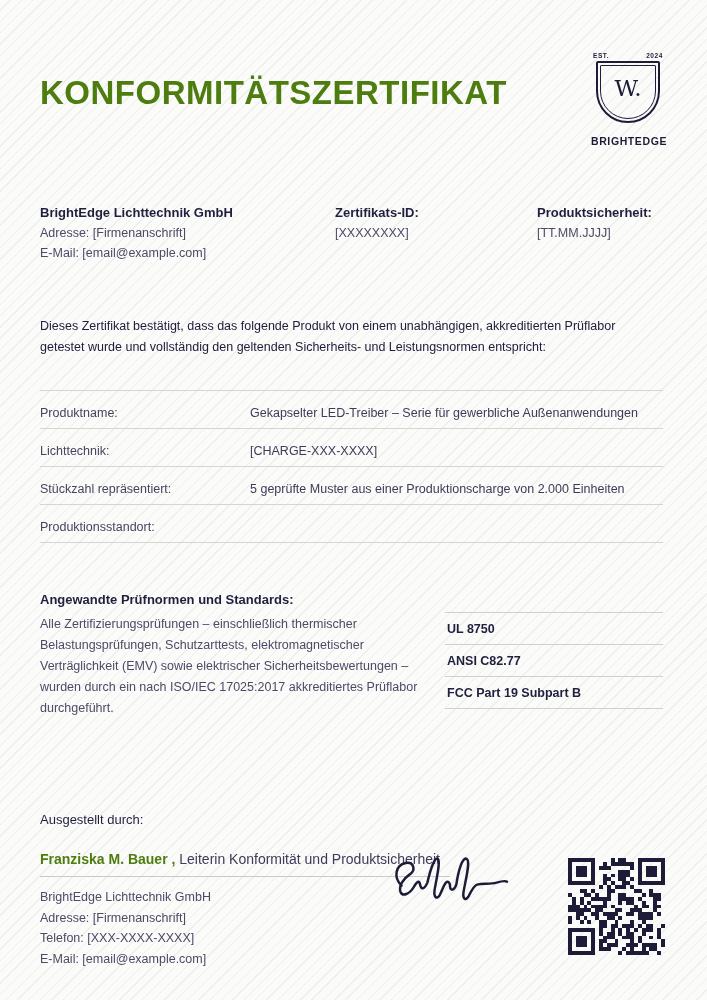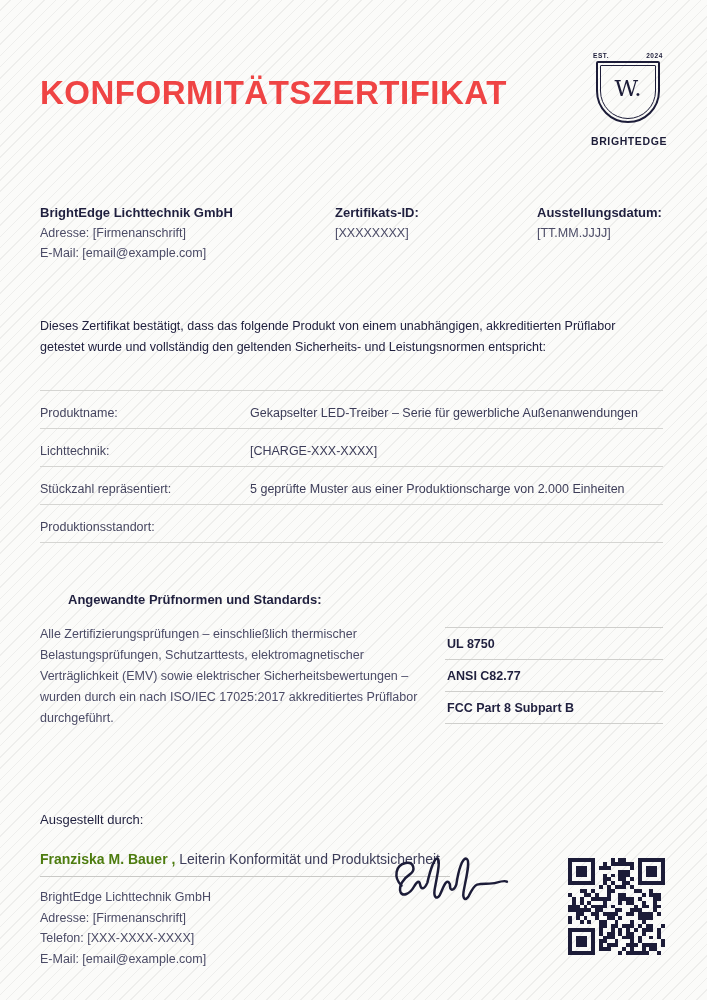--- a/index.html
+++ b/index.html
@@ -11,21 +11,21 @@
     color: #1f1f3e;
     position: relative;
     overflow: hidden;
   }
   .abs { position: absolute; }
 
   
   .title {
     left: 40px; top: 74px;
     font-size: 33px; font-weight: 800; letter-spacing: 0.5px;
-    color: #ef4444;
+    color: #4d7c0f;
   }
   .logo { right: 42px; top: 52px; width: 74px; text-align: center; color: #1c1c38; }
   .logo-est-row { display: flex; justify-content: space-between; font-size: 6.5px; letter-spacing: 0.6px; font-weight: 600; padding: 0 2px; }
   .shield {
     margin: 2px auto 0; width: 64px; height: 62px; position: relative;
     border: 2.5px solid #1c1c38; border-top-width: 2px;
     border-radius: 2px 2px 32px 32px;
   }
   .shield-inner {
     position: absolute; left: 2px; right: 2px; top: 2px; bottom: 2px;
@@ -53,22 +53,22 @@
 
   
   .product-table { left: 40px; top: 390px; width: 623px; }
   .table-row { display: flex; border-top: 1px solid #d5d5d2; padding: 15px 0 8px; }
   .table-row:last-child { border-bottom: 1px solid #d5d5d2; flex-direction: column; }
   .cell-label { width: 210px; font-size: 12.5px; color: #45455f; }
   .cell-value { flex: 1; font-size: 12.5px; color: #3c3c58; }
 
   
   .standards-section { left: 40px; top: 592px; width: 623px; }
-  .section-heading { font-size: 13px; font-weight: 700; color: #1f1f3e; margin-left: 28px; }
-  .standards-cols { display: flex; justify-content: space-between; margin-top: 17px; align-items: center; }
+  .section-heading { font-size: 13px; font-weight: 700; color: #1f1f3e; }
+  .standards-cols { display: flex; justify-content: space-between; margin-top: 7px; }
   .standards-desc { width: 402px; font-size: 12.5px; line-height: 21px; color: #4b4b66; }
   .standards-list { width: 218px; margin-top: -2px; }
   .standard-item { border-top: 1px solid #cfcfcc; padding: 9px 2px 8px; font-size: 12.5px; font-weight: 700; color: #1f1f3e; }
   .standard-item:last-child { border-bottom: 1px solid #cfcfcc; }
 
   
   .footer { left: 40px; top: 812px; width: 623px; height: 160px; }
   .issued-heading { font-size: 13px; font-weight: 400; color: #1f1f3e; }
   .signer-row {
     margin-top: 24px; width: 410px; padding-bottom: 9px;
@@ -100,21 +100,21 @@
   <div class="info-col-1">
     <div class="info-bold">BrightEdge Lichttechnik GmbH</div>
     <div class="info-line">Adresse: [Firmenanschrift]</div>
     <div class="info-line">E-Mail: [email@example.com]</div>
   </div>
   <div class="info-col-2">
     <div class="info-bold">Zertifikats-ID:</div>
     <div class="info-line">[XXXXXXXX]</div>
   </div>
   <div class="info-col-3">
-    <div class="info-bold">Ausstellungsdatum:</div>
+    <div class="info-bold">Produktsicherheit:</div>
     <div class="info-line">[TT.MM.JJJJ]</div>
   </div>
 </div>
 
 <p class="abs statement">Dieses Zertifikat bestätigt, dass das folgende Produkt von einem unabhängigen, akkreditierten Prüflabor getestet wurde und vollständig den geltenden Sicherheits- und Leistungsnormen entspricht:</p>
 
 <div class="abs product-table">
   <div class="table-row">
     <div class="cell-label">Produktname:</div>
     <div class="cell-value">Gekapselter LED-Treiber – Serie für gewerbliche Außenanwendungen</div>
@@ -132,21 +132,21 @@
   </div>
 </div>
 
 <div class="abs standards-section">
   <div class="section-heading">Angewandte Prüfnormen und Standards:</div>
   <div class="standards-cols">
     <p class="standards-desc">Alle Zertifizierungsprüfungen – einschließlich thermischer Belastungsprüfungen, Schutzarttests, elektromagnetischer Verträglichkeit (EMV) sowie elektrischer Sicherheitsbewertungen – wurden durch ein nach ISO/IEC 17025:2017 akkreditiertes Prüflabor durchgeführt.</p>
     <div class="standards-list">
       <div class="standard-item">UL 8750</div>
       <div class="standard-item">ANSI C82.77</div>
-      <div class="standard-item">FCC Part 8 Subpart B</div>
+      <div class="standard-item">FCC Part 19 Subpart B</div>
     </div>
   </div>
 </div>
 
 <div class="abs footer">
   <div class="issued-heading">Ausgestellt durch:</div>
 
   <div class="signer-row">
     <span class="signer-name">Franziska M. Bauer ,</span><span> Leiterin Konformität und Produktsicherheit</span>
   </div>

